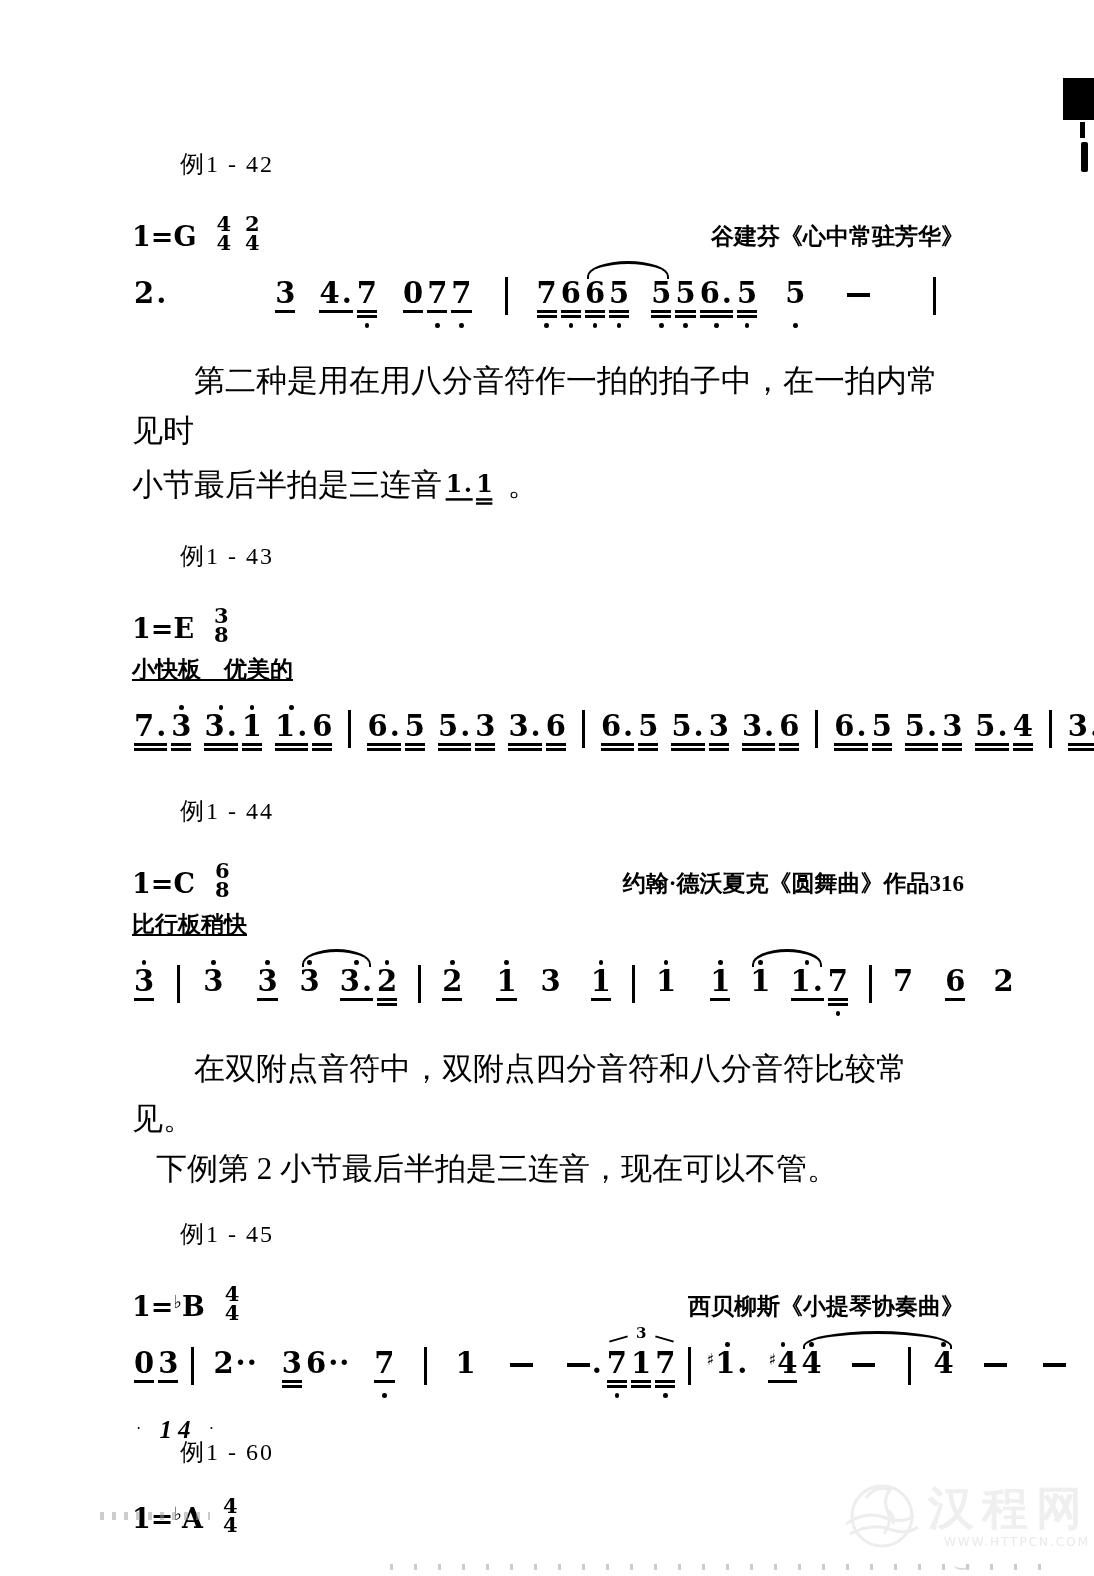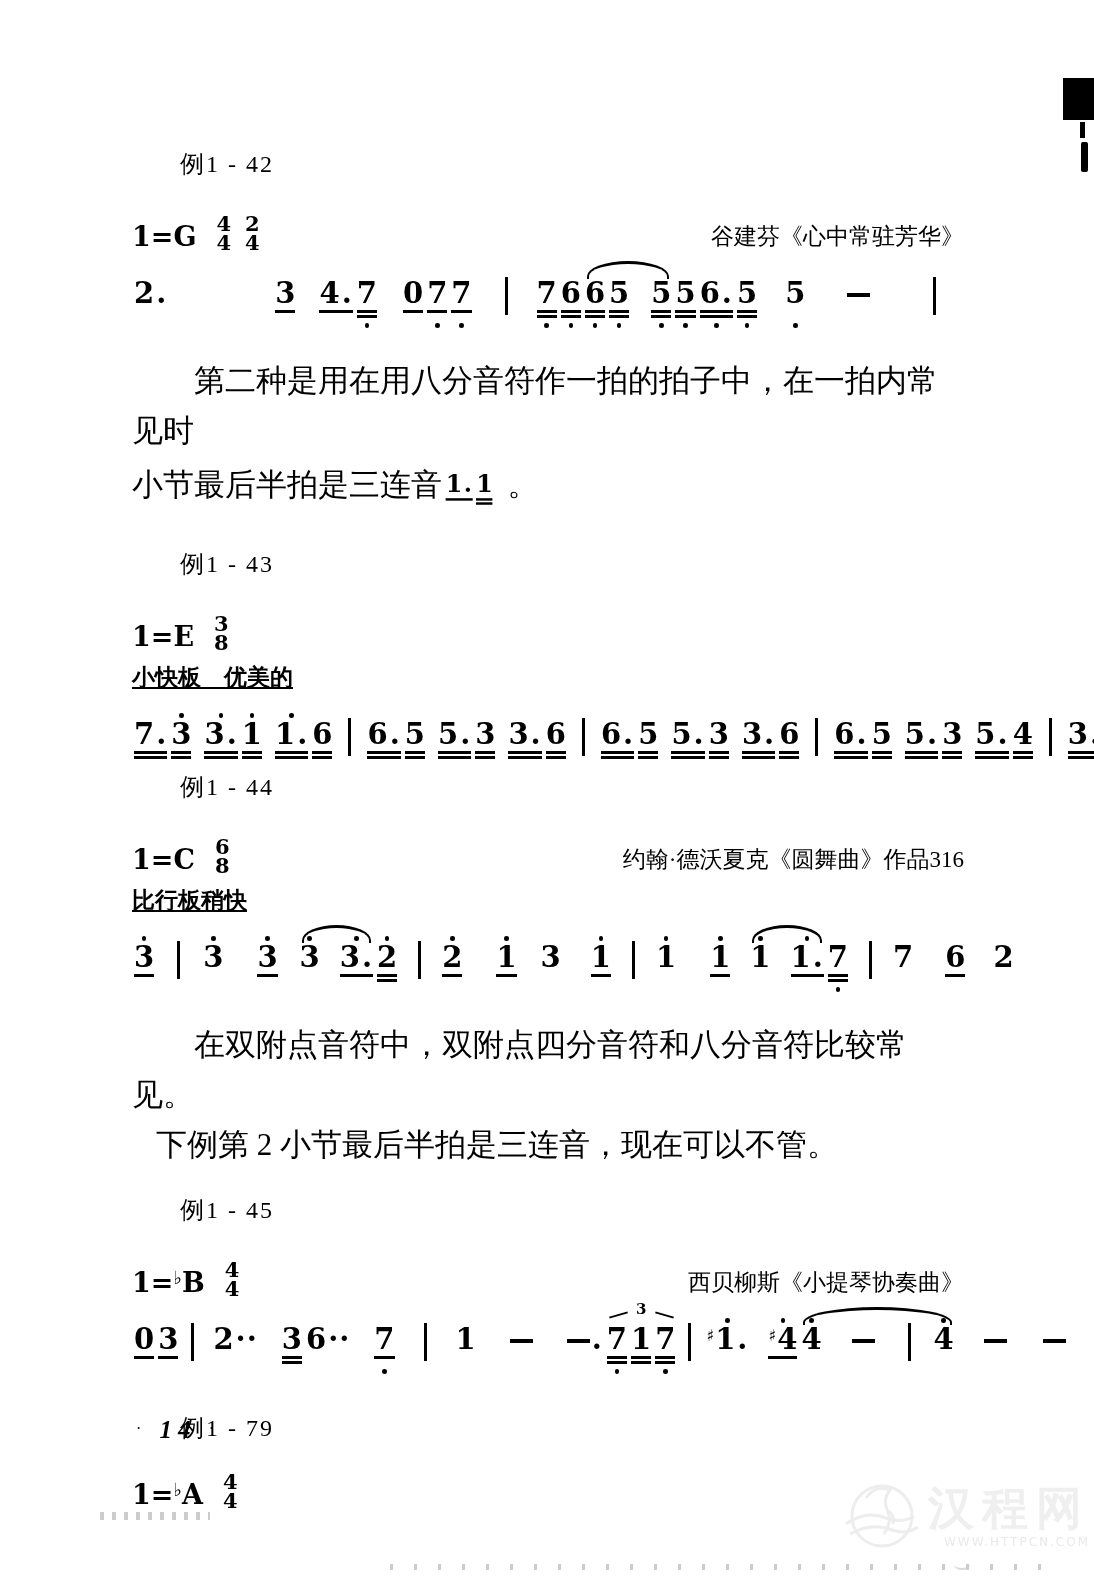--- a/index.html
+++ b/index.html
@@ -8,21 +8,21 @@
   .content{position:absolute;left:132px;top:148px;width:832px;}
 
   
   .ex-label{font-size:24px;letter-spacing:2px;margin:0 0 0 48px;}
   .sigrow{display:flex;align-items:flex-end;margin-top:20px;min-height:52px;}
   .keysig{font-family:"DejaVu Serif",serif;font-weight:700;font-size:27px;line-height:30px;white-space:nowrap;}
   .keysig .acc{font-size:18px;vertical-align:8px;}
   .fracs{display:inline-flex;margin-left:6px;}
   .frac{display:inline-flex;flex-direction:column;align-items:center;font-family:"DejaVu Serif",serif;
         font-weight:700;font-size:21px;line-height:19px;margin-left:14px;}
-  .credit{margin-left:auto;font-weight:400;font-size:23px;white-space:nowrap;}
+  .credit{margin-left:auto;font-weight:700;font-size:23px;white-space:nowrap;}
   .temporow{font-weight:700;font-size:23px;margin-top:10px;text-decoration:underline;}
   .temporow:empty{display:none;}
   .para{font-size:31px;line-height:50px;margin-top:26px;}
   .para .indent{display:inline-block;width:62px;}
   .para .indent-sm{display:inline-block;width:24px;}
 
   
   .notation{display:flex;align-items:flex-start;height:62px;margin-top:16px;overflow:visible;}
   .tok{flex:none;}
   .note{display:flex;flex-direction:column;align-items:center;margin:0 2px;}
@@ -342,21 +342,21 @@
               </div>
               <div class="lines">
                 <div class="line"></div>
                 <div class="line"></div>
               </div>
               <div class="lo"></div>
             </div>
           </span><span>。</span></div>
     </div>
 
-    <section class="example" style="margin-top:28px">
+    <section class="example" style="margin-top:20px">
       <div class="ex-label">例1 - 43</div>
       <div class="sigrow">
         <span class="keysig"><span>1=</span><span class="acc"></span><span>E</span></span>
         <span class="fracs">
             <span class="frac">
               <span>3</span>
               <span>8</span>
             </span>
           </span>
       </div>
@@ -682,21 +682,21 @@
             </div>
             <div class="lines">
               <div class="line"></div>
               <div class="line"></div>
             </div>
             <div class="lo"></div>
           </div>
         </div>
     </section>
 
-    <section class="example" style="">
+    <section class="example" style="margin-top:32px">
       <div class="ex-label">例1 - 44</div>
       <div class="sigrow">
         <span class="keysig"><span>1=</span><span class="acc"></span><span>C</span></span>
         <span class="fracs">
             <span class="frac">
               <span>6</span>
               <span>8</span>
             </span>
           </span>
         <span class="credit">约翰·德沃夏克《圆舞曲》作品316</span>
@@ -1179,21 +1179,21 @@
             <div class="body">
               <div class="dashbar"></div>
             </div>
             <div class="lines"></div>
             <div class="lo"></div>
           </div>
         </div>
     </section>
 
     <section class="example" style="margin-top:36px">
-      <div class="ex-label">例1 - 79</div>
+      <div class="ex-label">例1 - 60</div>
       <div class="sigrow" style="min-height:46px">
         <span class="keysig"><span>1=</span><span class="acc">♭</span><span>A</span></span>
         <span class="fracs">
             <span class="frac">
               <span>4</span>
               <span>4</span>
             </span>
           </span>
       </div>
 

